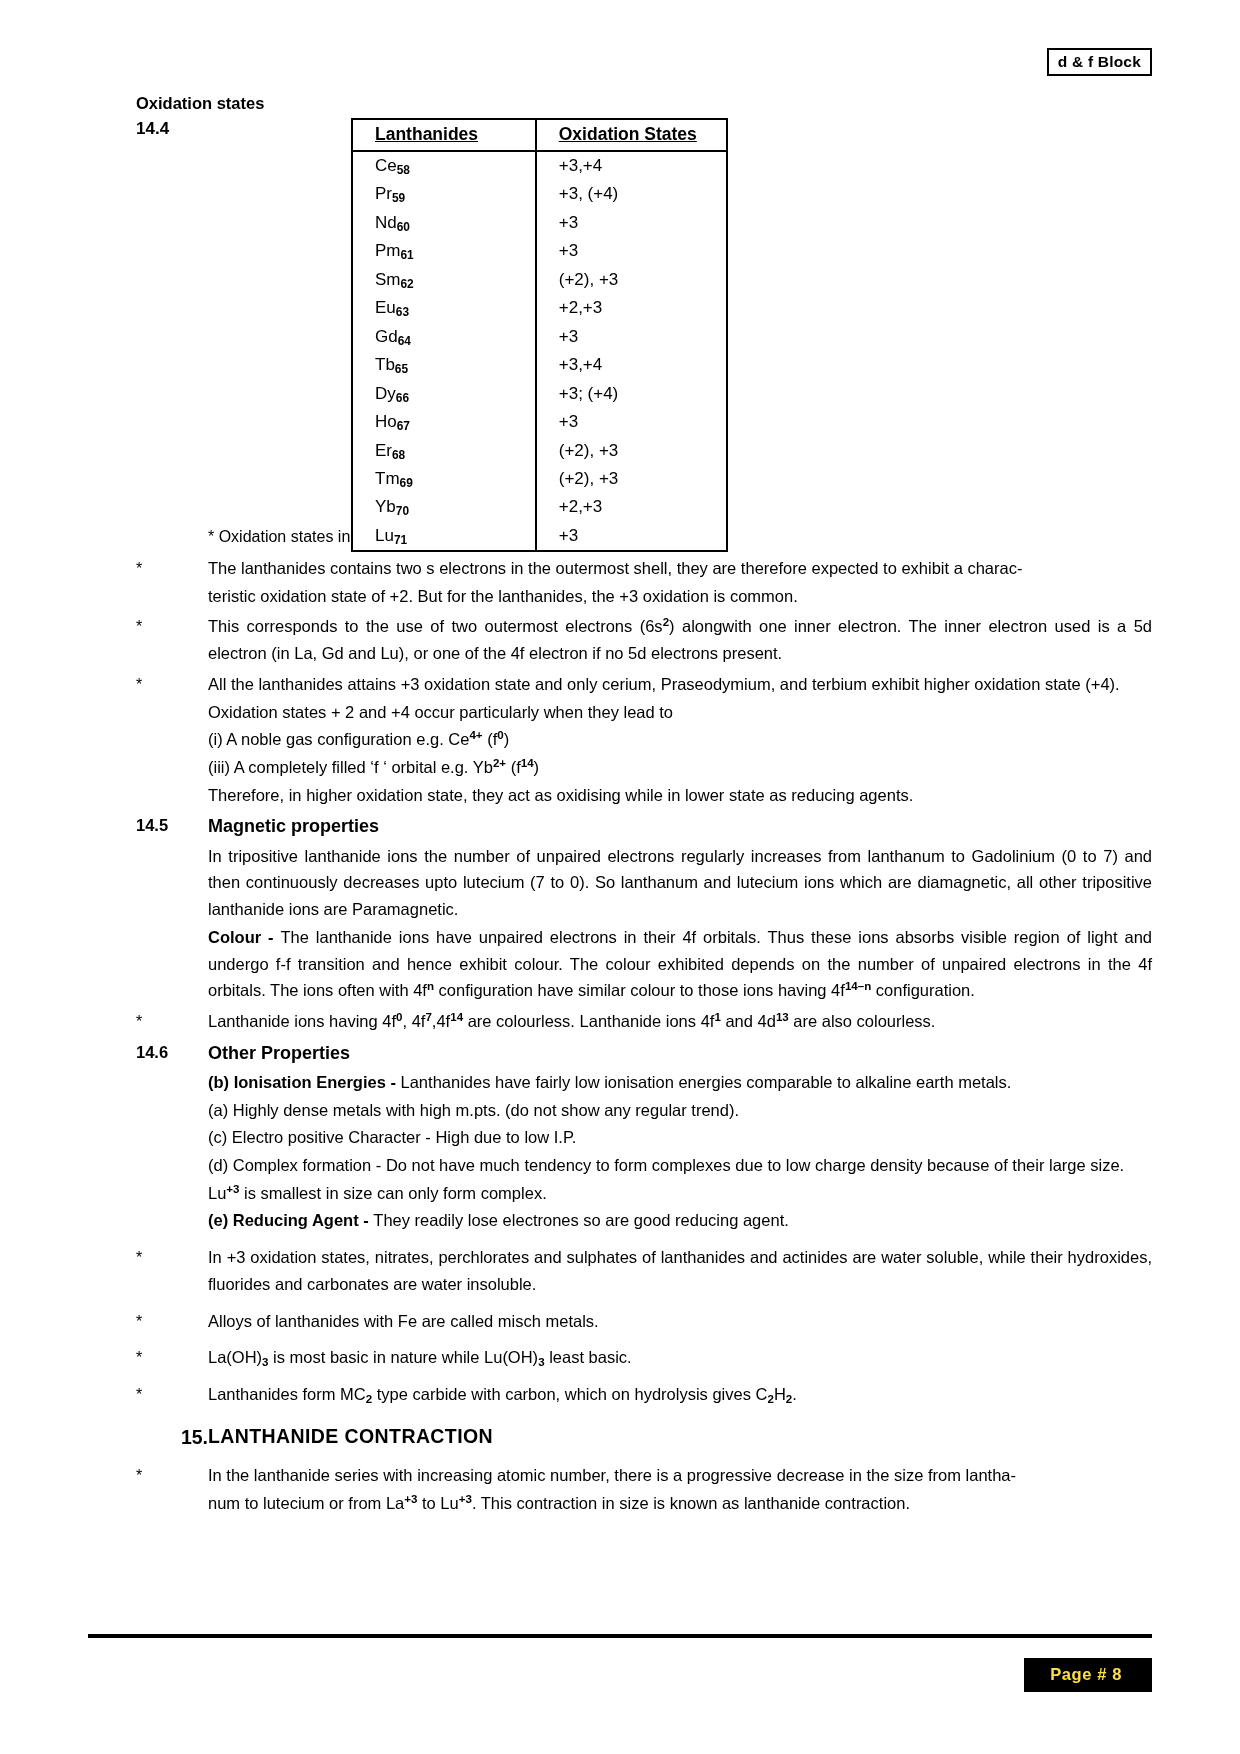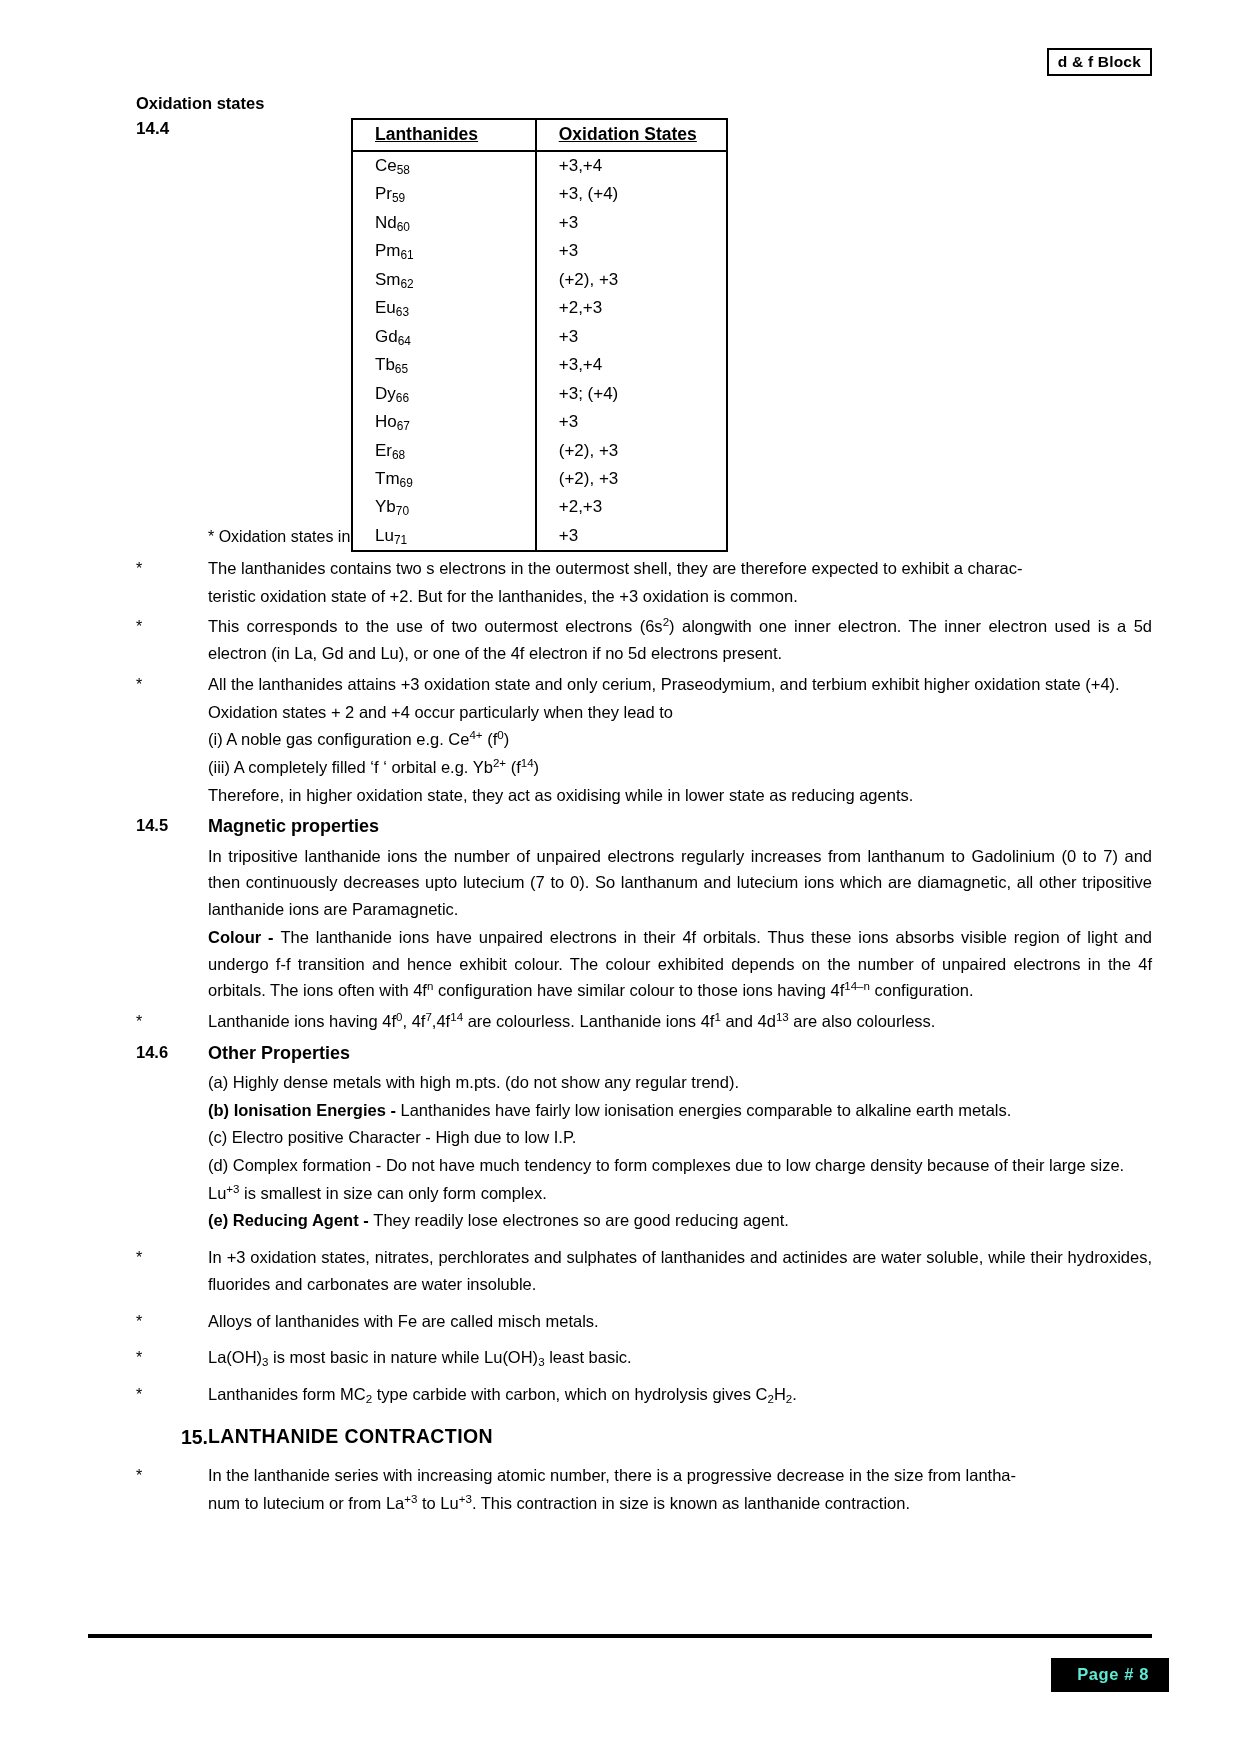--- a/index.html
+++ b/index.html
@@ -81,20 +81,21 @@
     margin: 0 0 1px 0;
   }
   .justify { text-align: justify; text-justify: inter-word; }
   .bold { font-weight: bold; }
   .heading { font-weight: bold; font-size: 18px; }
   .bigheading { font-weight: bold; font-size: 19.5px; letter-spacing: 0.4px; }
 
   sub, sup {
     font-size: 0.70em;
     line-height: 0;
+    font-weight: bold;
   }
   sub { vertical-align: -0.28em; }
   sup { vertical-align: 0.48em; }
 
   
   .title-ox {
     font-size: 16.5px;
     font-weight: bold;
     line-height: 1.4;
   }
@@ -150,27 +151,27 @@
   
   .footer-rule {
     position: absolute;
     left: 88px;
     right: 88px;
     bottom: 116px;
     border-top: 4px solid #000;
   }
   .page-badge {
     position: absolute;
-    right: 71px;
+    right: 88px;
     bottom: 62px;
     background: #000;
-    color: #5eead4;
-    font-size: 16.5px;
-    font-weight: bold;
-    padding: 7px 20px 8px 26px;
+    color: #fde047;
+    font-size: 16.5px;
+    font-weight: bold;
+    padding: 7px 30px 8px 26px;
     letter-spacing: 0.6px;
   }
 </style>
 </head>
 <body>
 
 <div class="page">
 
   <div class="header-band">
     <div class="chapter-tag">d &amp; f Block</div>
@@ -296,22 +297,22 @@
       <div class="marker star">*</div>
       <div class="body-col">
         <p><span>Lanthanide ions having 4f</span><sup>0</sup><span>, 4f</span><sup>7</sup><span>,4f</span><sup>14</sup><span> are colourless. Lanthanide ions 4f</span><sup>1</sup><span> and 4d</span><sup>13</sup><span> are also colourless.</span></p>
       </div>
     </div>
 
     <div class="row">
       <div class="marker num">14.6</div>
       <div class="body-col">
         <p class="heading">Other Properties</p>
+        <p><span class="bold">(b) Ionisation Energies - </span><span>Lanthanides have fairly low ionisation energies comparable to alkaline earth metals.</span></p>
         <p>(a) Highly dense metals with high m.pts. (do not show any regular trend).</p>
-        <p><span class="bold">(b) Ionisation Energies - </span><span>Lanthanides have fairly low ionisation energies comparable to alkaline earth metals.</span></p>
         <p>(c)  Electro positive Character - High due to low I.P.</p>
         <p class="justify">(d) Complex formation - Do not have much tendency to form complexes due to low charge density because of their large size.</p>
         <p><span>Lu</span><sup>+3</sup><span> is smallest in size can only form complex.</span></p>
         <p><span class="bold">(e) Reducing Agent - </span><span>They readily lose electrones so are good reducing agent.</span></p>
       </div>
     </div>
 
     <div class="gap-s"></div>
 
     <div class="row">

